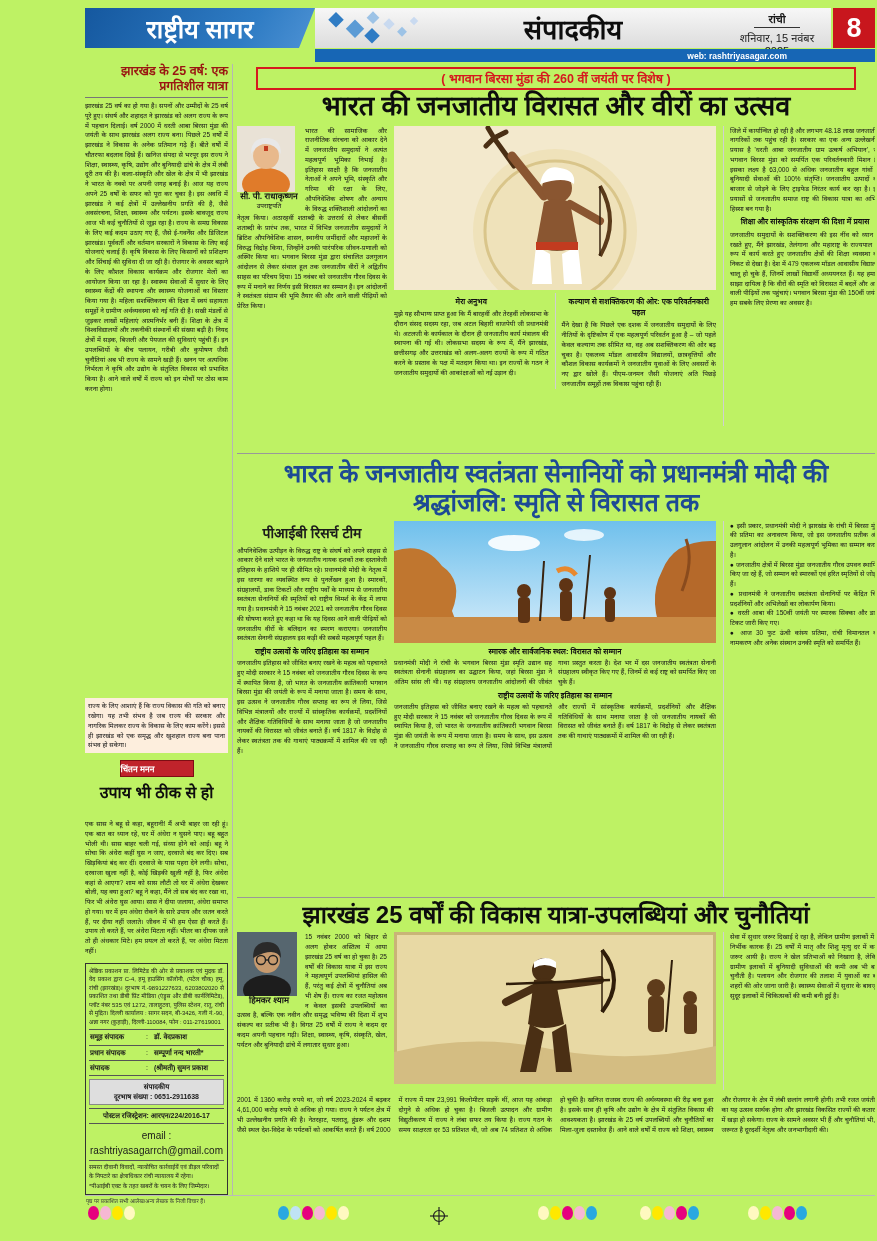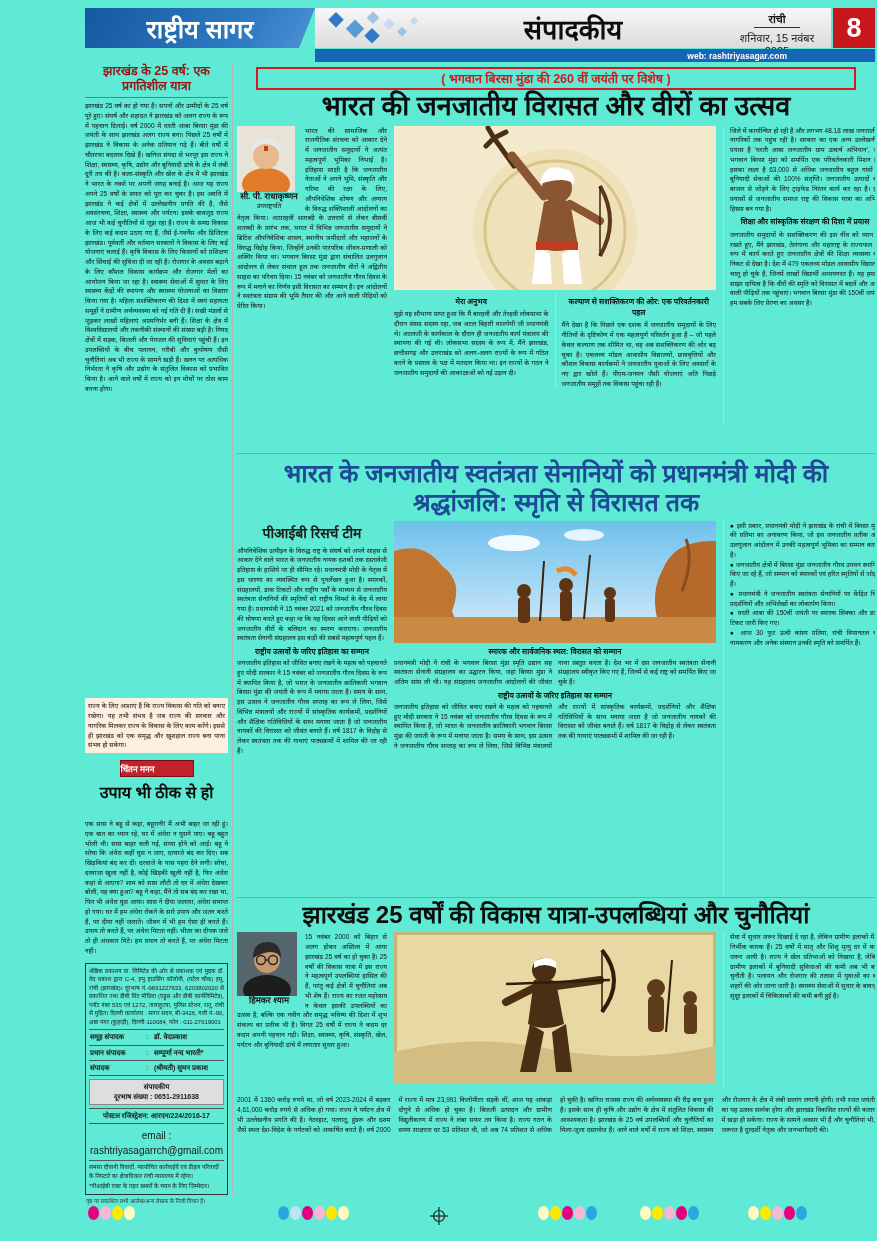--- a/index.html
+++ b/index.html
@@ -1,16 +1,16 @@
 <!DOCTYPE html>
 <html lang="hi"><head>
 <meta charset="utf-8">
 <style>
   html,body{margin:0;padding:0;background:#fff;}
-  .page{position:relative;width:877px;height:1241px;background:#5eead4;overflow:hidden;
+  .page{position:relative;width:877px;height:1241px;background:#bef264;overflow:hidden;
         font-family:"Liberation Sans","DejaVu Sans",sans-serif;color:#1a1a1a;}
   
   .header{position:absolute;left:85px;top:8px;width:790px;height:56px;}
   .masthead{position:absolute;left:0;top:0;width:230px;height:40px;
     background:linear-gradient(120deg,#15589f,#2f7cc4 70%,#4e92d4);
     clip-path:polygon(0 0,100% 0,calc(100% - 16px) 100%,0 100%);
     color:#fff;font-size:25px;font-weight:bold;display:flex;align-items:center;justify-content:center;}
   .band{position:absolute;left:230px;top:0;width:516px;height:40px;
     background:linear-gradient(#f7f7f7,#dcdcdc);}
   .section-title{position:absolute;left:0;right:0;top:2px;text-align:center;
@@ -20,21 +20,21 @@
   .city{font-size:11px;font-weight:bold;border-bottom:1px solid #333;display:inline-block;padding:0 14px 1px;}
   .date{font-size:11px;font-weight:normal;margin-top:2px;border-bottom:1px solid #333;padding-bottom:2px;}
   .pagenum{position:absolute;right:0;top:0;width:42px;height:40px;background:#c8161d;color:#fff;
     font-size:27px;font-weight:bold;display:flex;align-items:center;justify-content:center;}
   .webstrip{position:absolute;right:0;top:41px;width:560px;height:13px;background:#1766b5;color:#fff;
     font-size:8.5px;font-weight:bold;display:flex;align-items:center;justify-content:flex-end;padding-right:88px;box-sizing:border-box;}
   
   .leftrail{position:absolute;left:85px;top:64px;width:148px;height:1131px;
     border-right:1px solid #b5b5b5;padding-right:4px;box-sizing:border-box;
     display:flex;flex-direction:column;}
-  .lr-head{font-size:12.5px;font-weight:bold;color:#9a1612;text-align:center;line-height:1.2;
+  .lr-head{font-size:12.5px;font-weight:bold;color:#9a1612;text-align:right;line-height:1.2;
     border-bottom:1.5px solid #777;padding-bottom:3px;margin-bottom:3px;}
   .smalltext{font-size:6.5px;line-height:1.5;text-align:justify;color:#161616;}
   .lr-body1{flex:1;overflow:hidden;}
   .cream{background:#fdeedd;padding:3px;margin-top:2px;}
   .badge{width:72px;margin:7px auto 3px;background:#c0232b;border:1px solid #7e0d13;color:#fff;
     text-align:left;font-size:8.5px;font-weight:bold;padding:2px 0;}
   .chintan-head{font-size:16px;font-weight:bold;text-align:center;color:#0d0d0d;margin:1px 0 16px;}
   .chintan-body{overflow:hidden;max-height:176px;}
   .imprint{border:1.5px solid #333;margin-top:7px;padding:3px;font-size:5.9px;line-height:1.45;}
   .imprint .addr{text-align:justify;}

